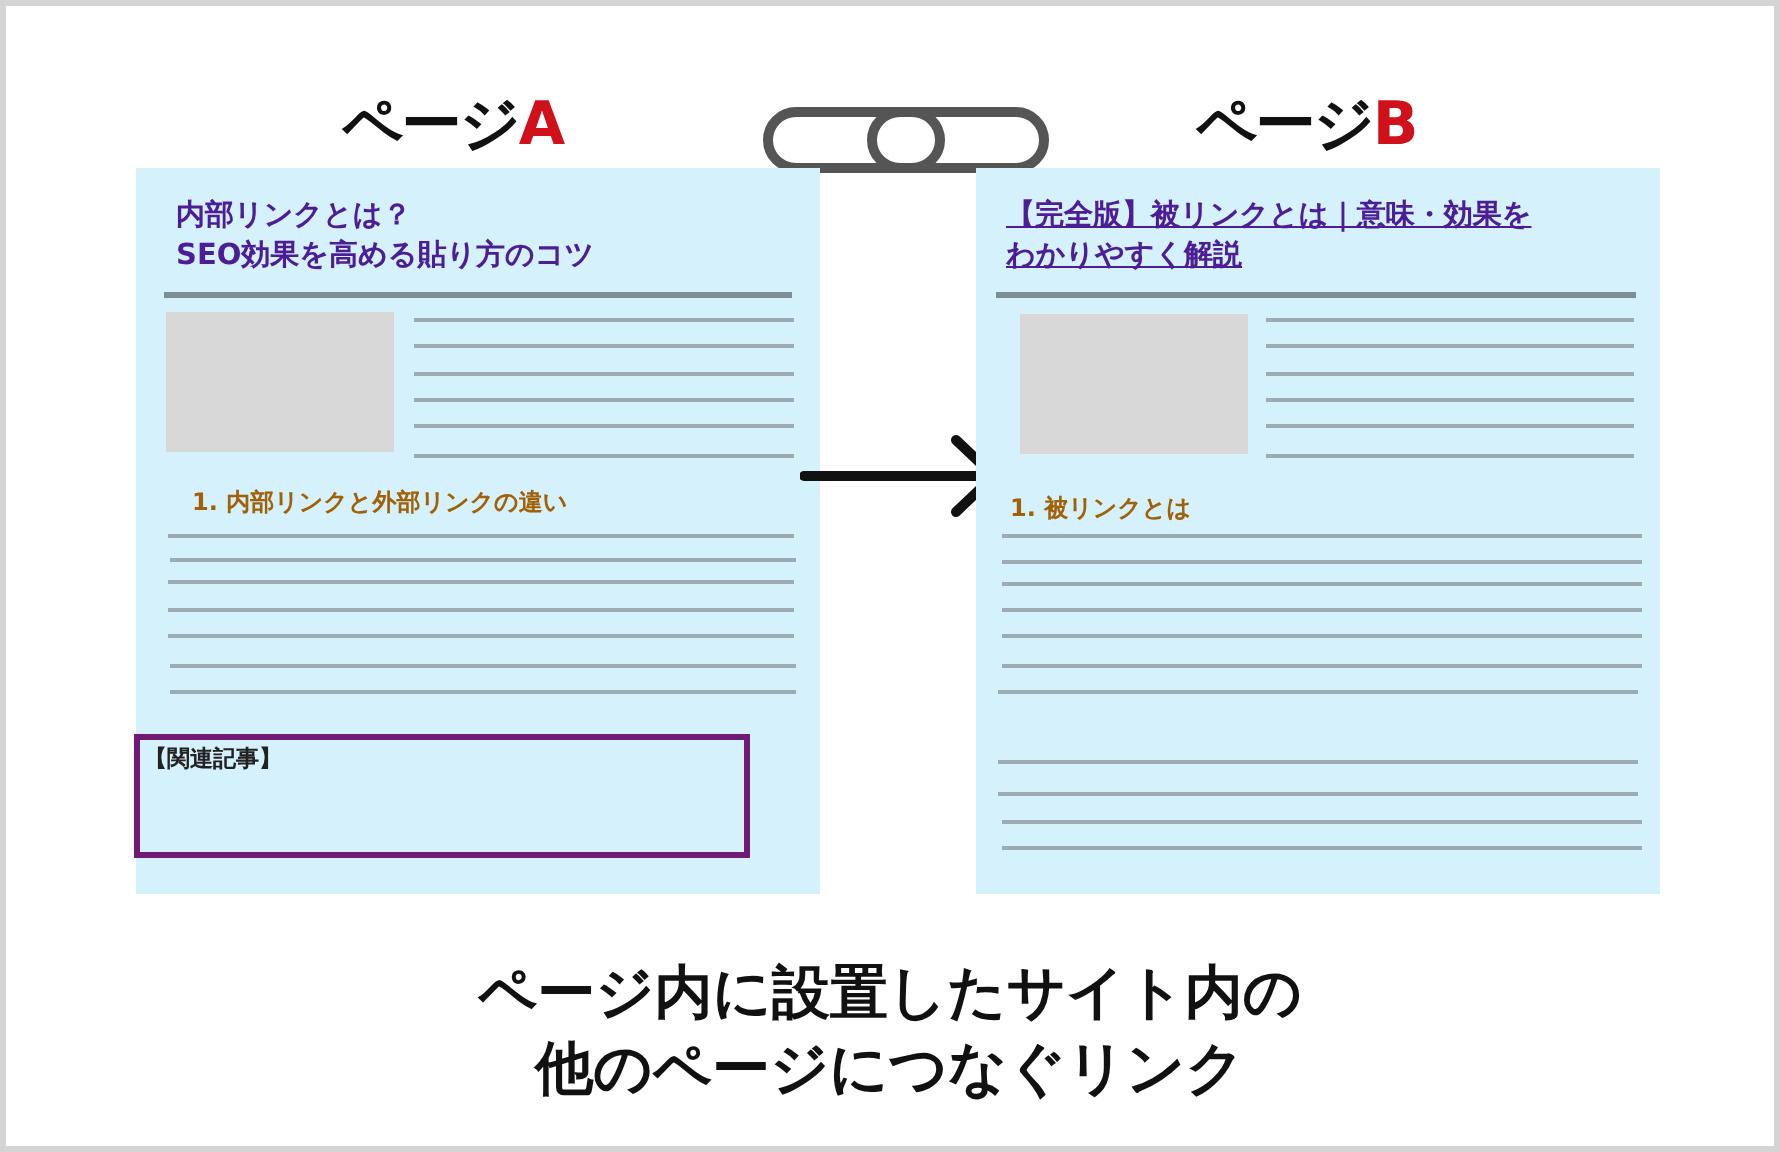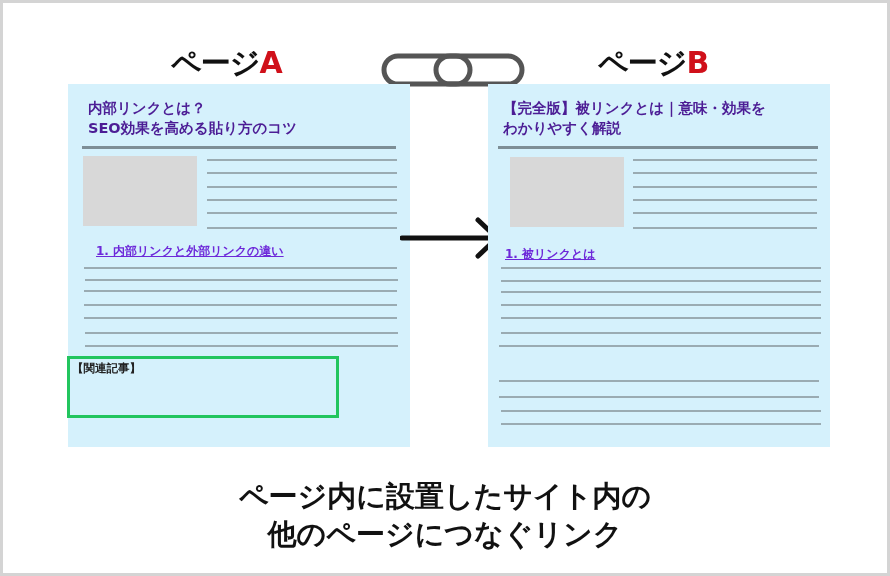--- a/index.html
+++ b/index.html
@@ -6,22 +6,22 @@
   body { width:890px; height:576px; background:#d4d4d4; position:relative; overflow:hidden;
          font-family:"DejaVu Sans", "Liberation Sans", sans-serif; }
   .canvas { position:absolute; left:3px; top:3px; width:884px; height:570px; background:#fff; }
   .page-label { position:absolute; top:42px; font-size:30px; font-weight:bold; color:#111; letter-spacing:-1px; line-height:36px; }
   .page-label .letter { color:#d0101a; }
   .panel { position:absolute; top:81px; width:342px; height:363px; background:#d5f1fc; }
   .panel-title { position:absolute; left:20px; top:14px; font-size:14.5px; font-weight:bold; color:#4c1d95; line-height:20px; white-space:pre-line; }
   .rule { position:absolute; height:2px; background:#9aabb2; }
   .rule.thick { height:3px; background:#7d8e96; }
   .thumb { position:absolute; background:#d8d8d8; }
-  .heading { position:absolute; font-size:12px; font-weight:bold; color:#6d28d9;text-decoration:underline; }
-  .related-box { position:absolute; left:-1px; top:272px; width:272px; height:62px; border:3px solid #22c55e; box-sizing:border-box; }
+  .heading { position:absolute; font-size:12px; font-weight:bold; color:#a16207; }
+  .related-box { position:absolute; left:-1px; top:283px; width:308px; height:62px; border:3px solid #701a75; box-sizing:border-box; }
   .related-label { position:absolute; left:2px; top:2px; font-size:11.5px; font-weight:bold; color:#222; }
   .related-link { position:absolute; left:1px; top:18px; font-size:11.5px; font-weight:bold; color:#1a8be0; white-space:nowrap; border-bottom:2px solid #5aaef0; padding-bottom:1px; cursor:pointer; }
   .caption { position:absolute; left:0; width:884px; top:474px; text-align:center; font-size:29px; font-weight:bold; color:#111; line-height:38px; }
   .chain { position:absolute; left:375px; top:45px; }
   .arrow { position:absolute; left:397px; top:212px; }
 </style>
 </head>
 <body>
 
 <div class="canvas">
@@ -63,21 +63,21 @@
       <div class="related-label">【関連記事】</div>
     </div>
   </div>
 
   <svg class="arrow" width="104" height="46" viewBox="0 0 104 46">
     <line x1="2" y1="23" x2="96" y2="23" stroke="#111" stroke-width="5" stroke-linecap="round"></line>
     <polyline points="78,5 97,23 78,41" fill="none" stroke="#111" stroke-width="5" stroke-linecap="round" stroke-linejoin="round"></polyline>
   </svg>
 
   <div class="panel" style="left:485px;">
-    <div class="panel-title" style="left:15px;">【完全版】被リンクとは｜意味・効果を
+    <div class="panel-title" style="left:15px;text-decoration:underline;">【完全版】被リンクとは｜意味・効果を
 わかりやすく解説</div>
     <div class="rule thick" style="left:10px; top:62px; width:320px;"></div>
     <div class="thumb" style="left:22px; top:73px; width:114px; height:70px;"></div>
     <div class="rule" style="left:145px; top:75px; width:184px;"></div>
     <div class="rule" style="left:145px; top:88px; width:184px;"></div>
     <div class="rule" style="left:145px; top:102px; width:184px;"></div>
     <div class="rule" style="left:145px; top:115px; width:184px;"></div>
     <div class="rule" style="left:145px; top:128px; width:184px;"></div>
     <div class="rule" style="left:145px; top:143px; width:184px;"></div>
     <div class="heading" style="left:17px; top:162px;">1. 被リンクとは</div>

